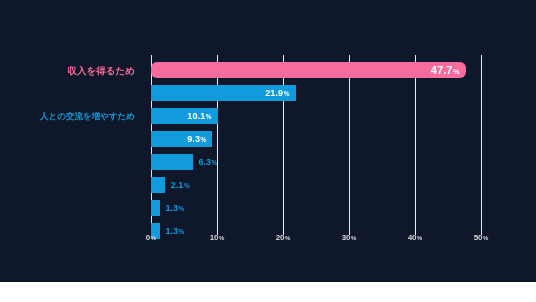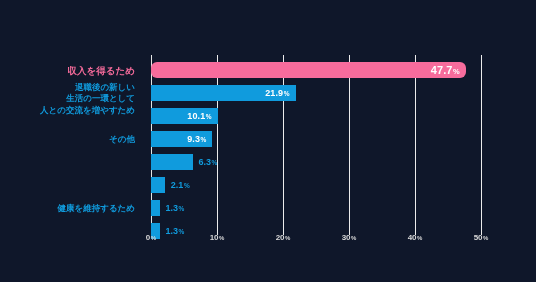--- a/index.html
+++ b/index.html
@@ -155,25 +155,21 @@
     margin-left: 0.5px;
   }
 </style>
 </head>
 <body>
 
 <div id="chart-root">
 
   <div id="y-labels">
       <div class="cat-label highlight" style="top: 9.5px; right: 8px; left: 0px;">収入を得るため</div>
-      <div class="cat-label" style="top: 27px; right: 8px; left: 0px;">退職後の新しい
-生活の一環として</div>
-      <div class="cat-label" style="top: 50px; right: 8px; left: 0px; margin-left: 23px;">人との交流を増やすため</div>
-      <div class="cat-label" style="top: 78.5px; right: 8px; left: 0px;">その他</div>
-      <div class="cat-label" style="top: 147.5px; right: 8px; left: 0px;">健康を維持するため</div>
+      <div class="cat-label" style="top: 56px; right: 8px; left: 0px; margin-left: 23px;">人との交流を増やすため</div>
     </div>
 
   <div id="plot-area">
     <div id="gridlines">
         <div class="gridline axis-origin" style="left: 0px;"></div>
         <div class="gridline" style="left: 66px;"></div>
         <div class="gridline" style="left: 132px;"></div>
         <div class="gridline" style="left: 198px;"></div>
         <div class="gridline" style="left: 264px;"></div>
         <div class="gridline" style="left: 330px;"></div>

